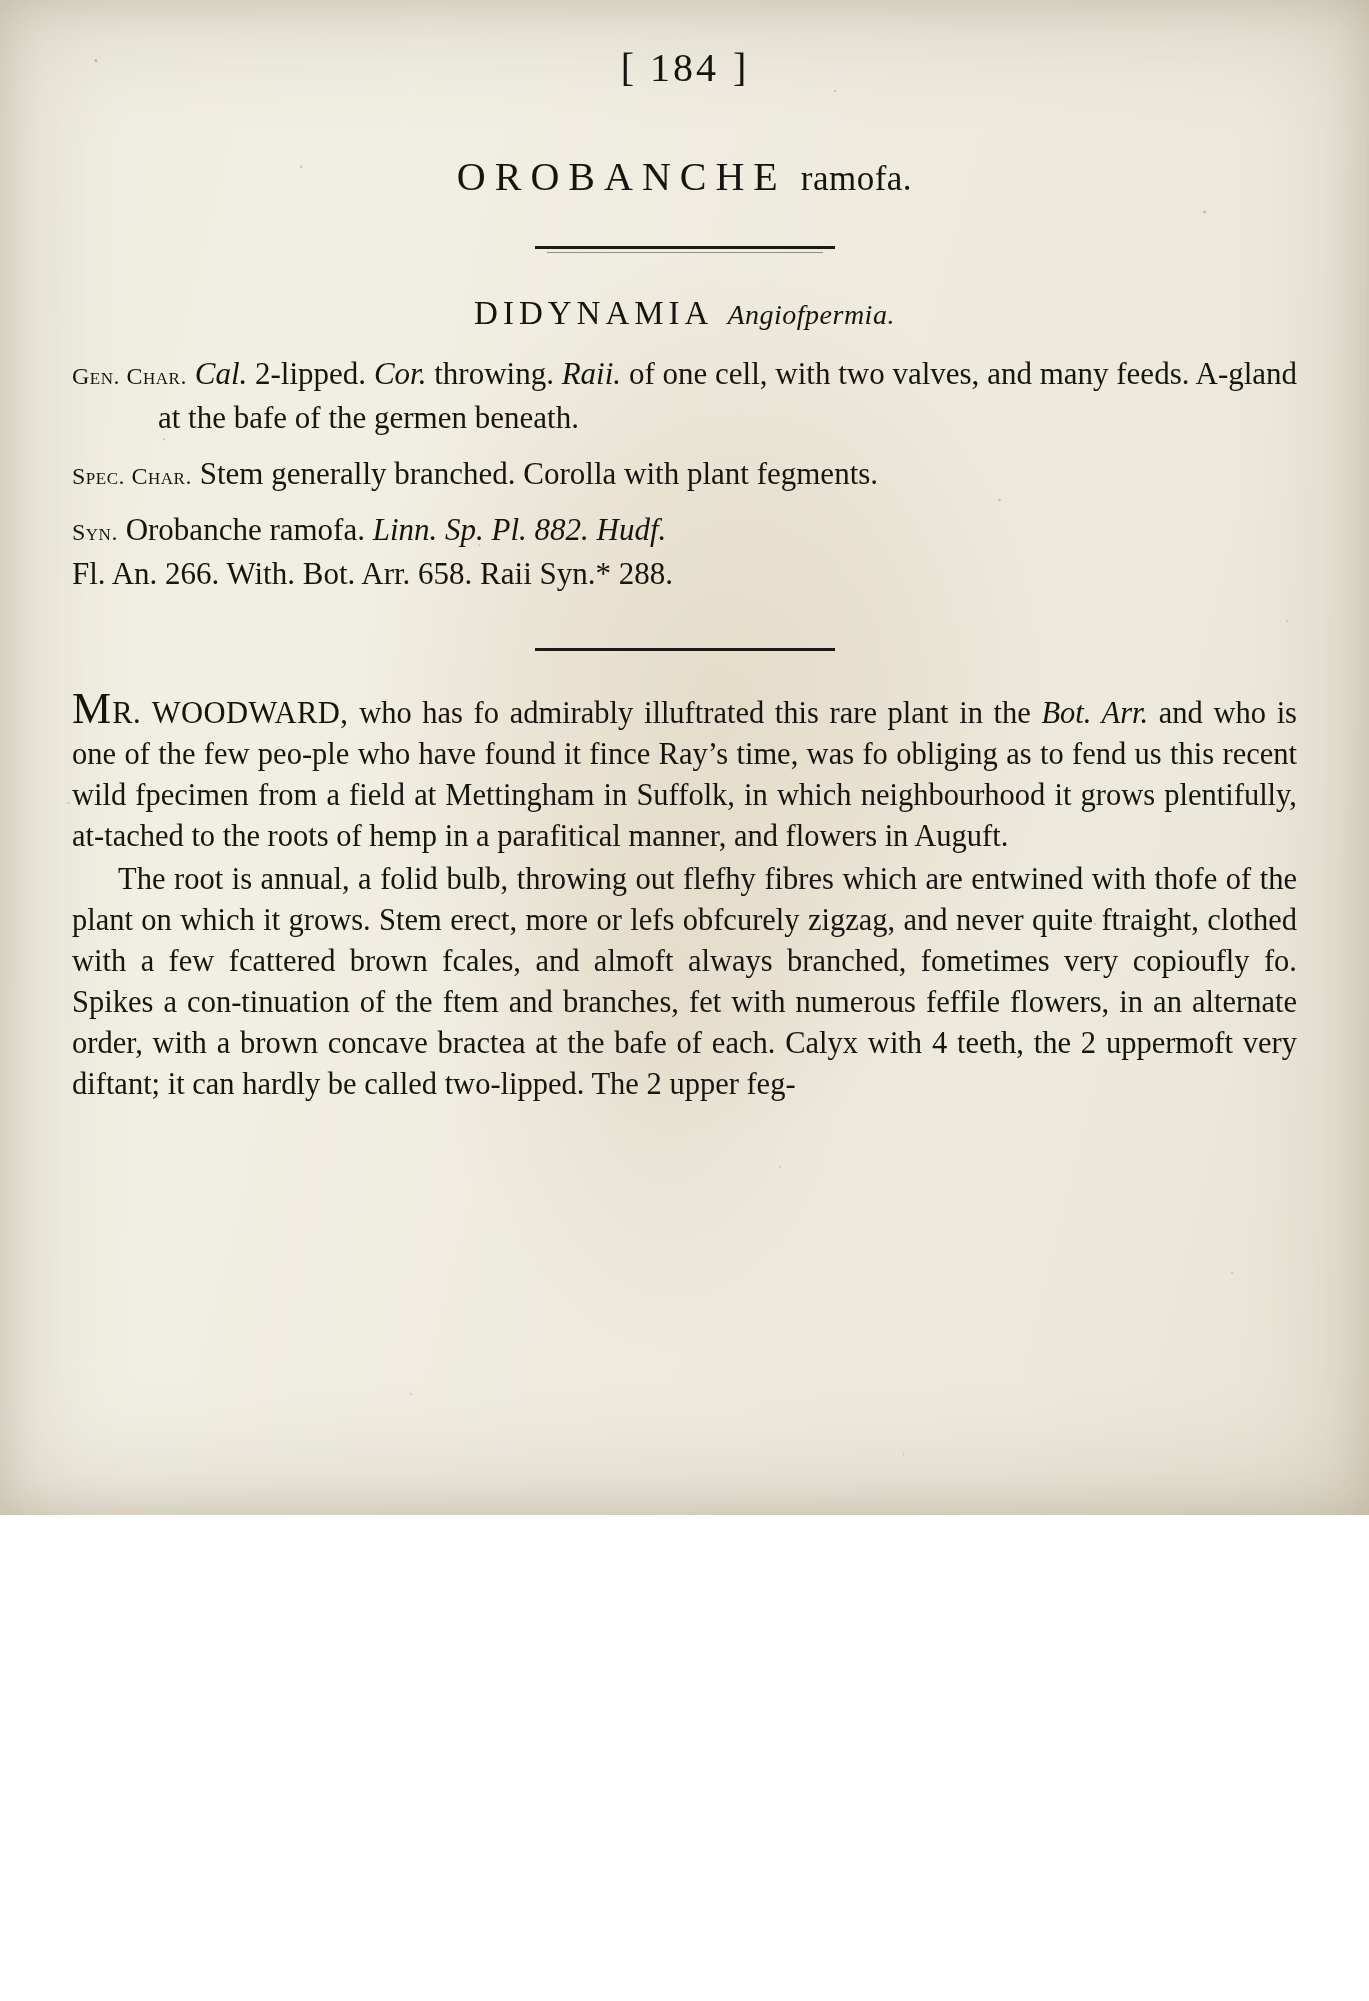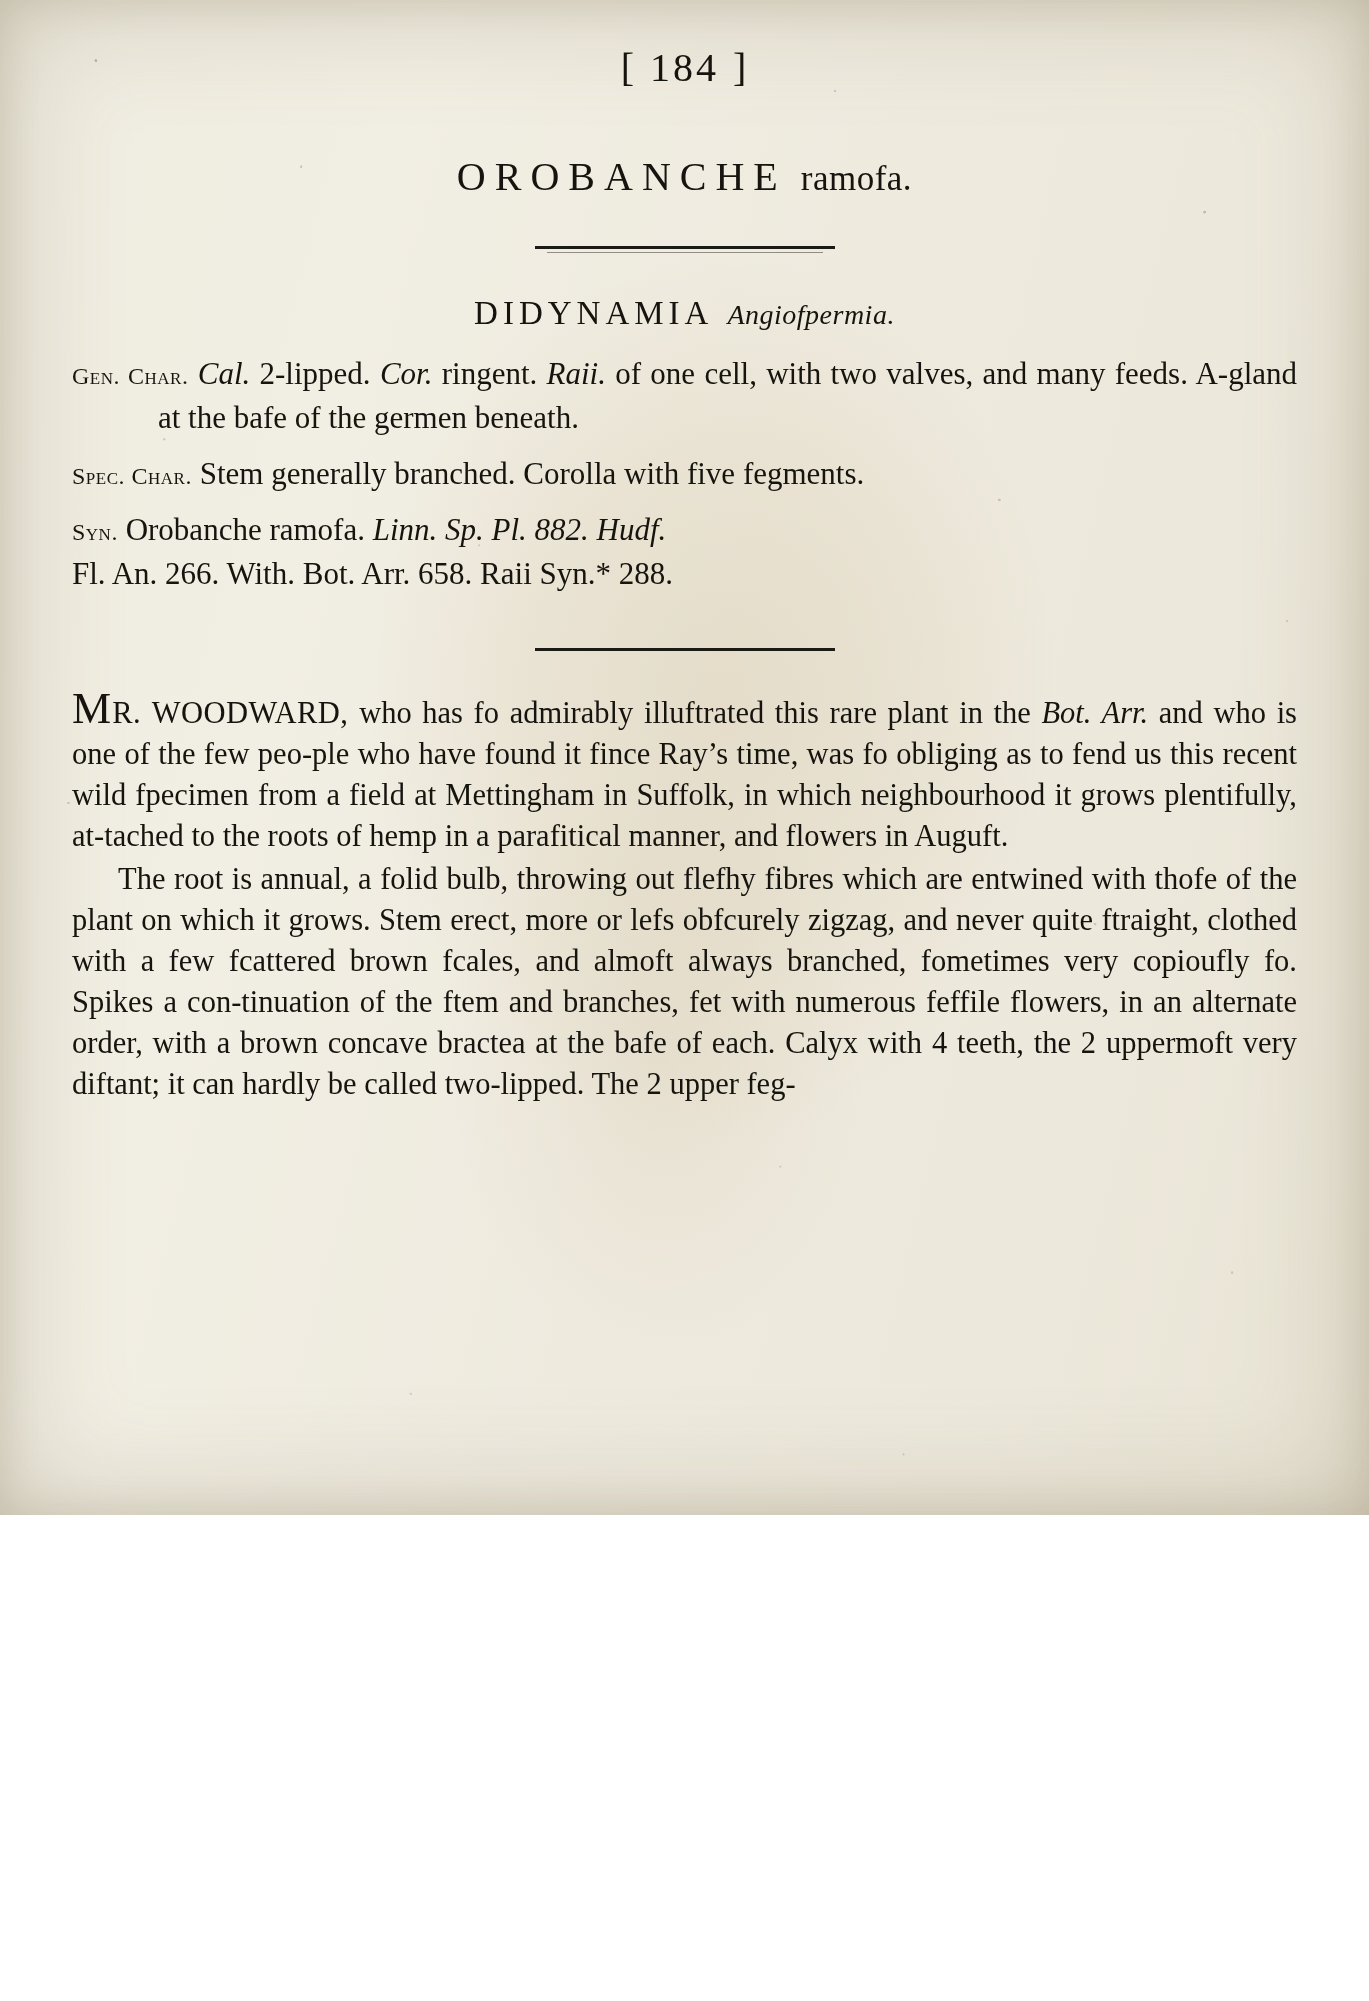--- a/index.html
+++ b/index.html
@@ -206,30 +206,30 @@
     </div>
 
     <div class="char-block">
 
       <div class="char-para justified">
         <span class="hang">
           <span class="smallcaps sc-label">Gen. Char.</span>
           <span class="ital">Cal.</span>
           <span>2-lipped.</span>
           <span class="ital">Cor.</span>
-          <span>ringent.</span>
+          <span>throwing.</span>
           <span class="ital">Raii.</span>
           <span>of one cell, with two valves, and many feeds.  A-gland at the bafe of the germen beneath.</span>
         </span>
       </div>
 
       <div class="char-para justified">
         <span class="hang">
           <span class="smallcaps sc-label">Spec. Char.</span>
-          <span>Stem generally branched.  Corolla with five fegments.</span>
+          <span>Stem generally branched.  Corolla with plant fegments.</span>
         </span>
       </div>
 
       <div class="char-para justified">
         <span class="hang">
           <span class="smallcaps sc-label">Syn.</span>
           <span>Orobanche ramofa.</span>
           <span class="ital">Linn. Sp. Pl. 882. Hudf.</span>
         </span>
         <span class="syn-line2">Fl. An. 266. With. Bot. Arr. 658. Raii Syn.* 288.</span>

